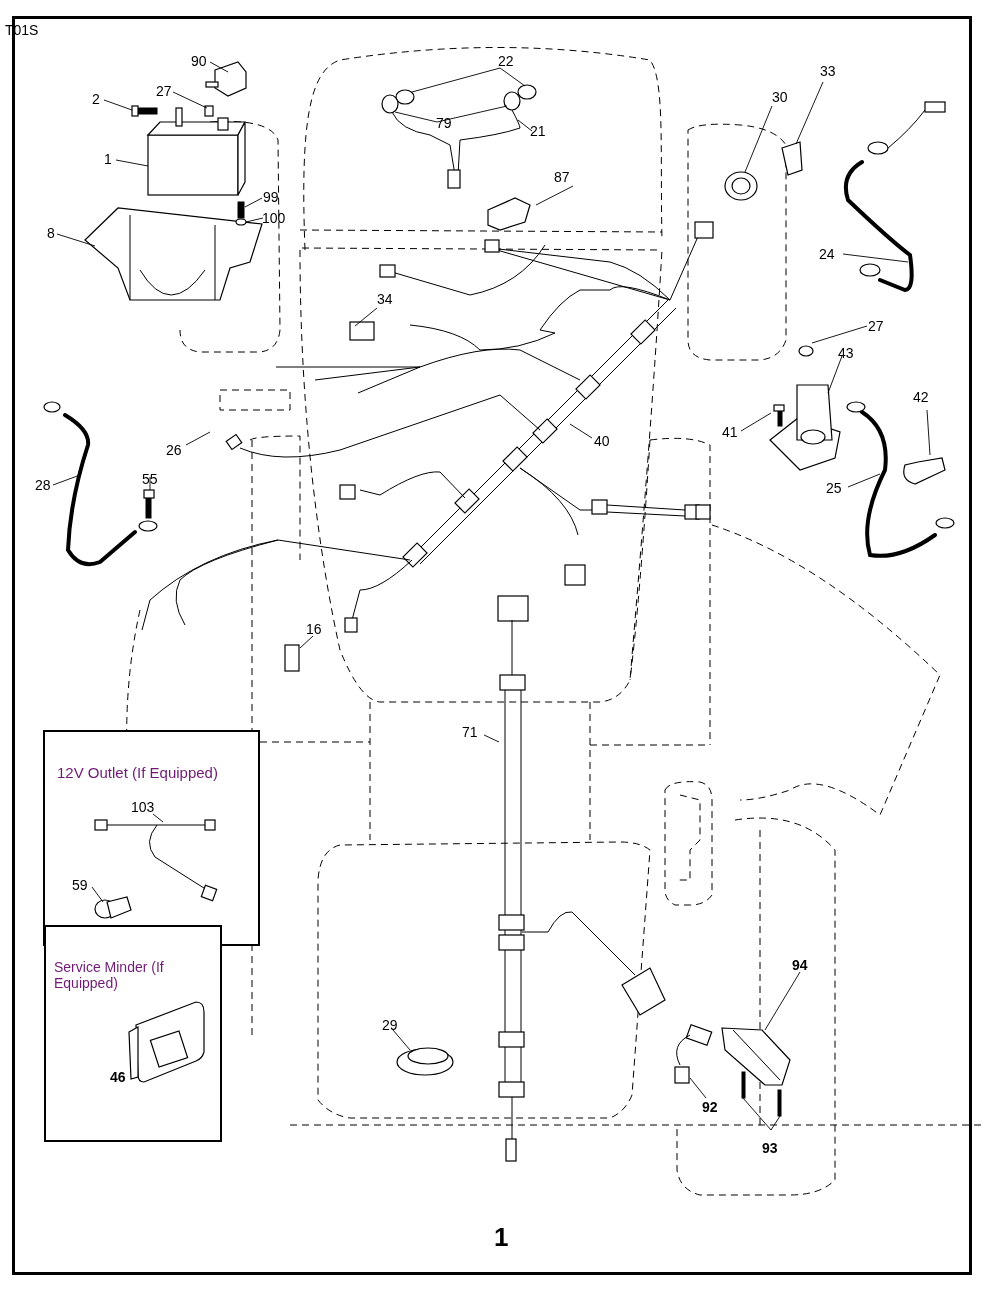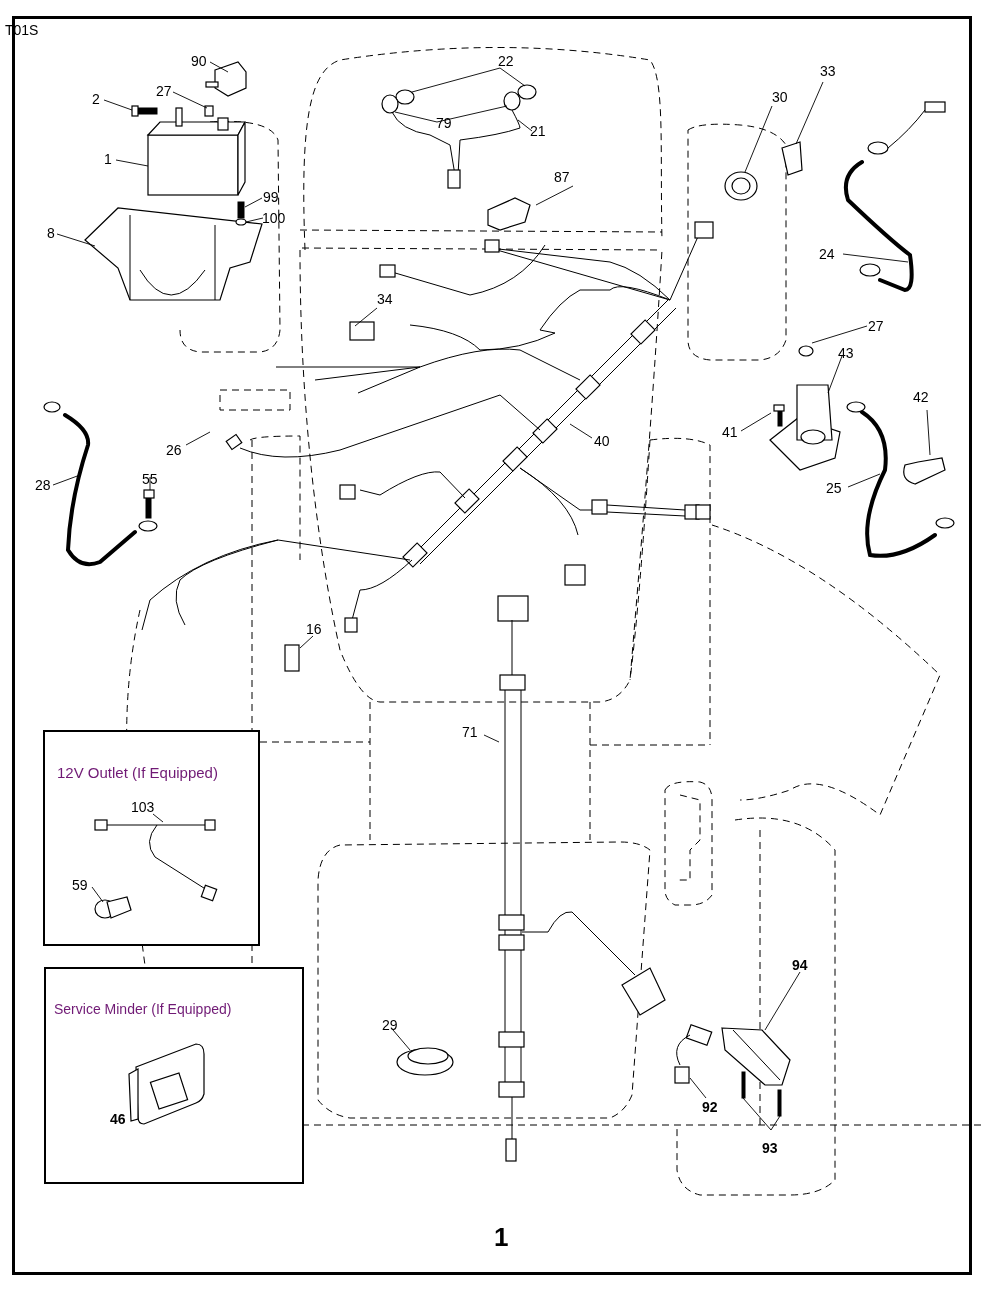--- a/index.html
+++ b/index.html
@@ -263,21 +263,21 @@
     <rect class="part" x="158" y="155" width="12" height="12" transform="rotate(20 164 161)"></rect>
     <ellipse class="part" cx="60" cy="177" rx="10" ry="9"></ellipse>
     <path class="part" d="M62,170 L82,165 L86,178 L66,186 Z"></path>
     <path class="leader" d="M108,82 L118,90"></path>
     <path class="leader" d="M47,155 L58,170"></path>
     <text class="lbl" x="86" y="80">103</text>
     <text class="lbl" x="27" y="158">59</text>
   </svg>
 </div>
 
-<div class="inset" style="left:44px; top:967px; width:260px; height:217px;">
+<div class="inset" style="left:44px; top:925px; width:178px; height:217px;">
   <div class="inset-title" style="left:8px; font-size:14px;">Service Minder (If Equipped)</div>
   <svg width="212" height="213" style="position:absolute;left:0;top:0;">
     <path class="part" d="M90,98 L150,75 Q158,75 158,85 L158,125 Q156,132 150,134 L98,155 Q92,155 92,148 Z"></path>
     <rect class="part" x="108" y="108" width="30" height="28" transform="rotate(-18 123 122)"></rect>
     <path class="part" d="M83,105 L92,100 L92,150 L85,152 Z"></path>
     <text class="lbl lbl-bold" x="64" y="155">46</text>
   </svg>
 </div>
 
 <div class="fig-num">1</div>

